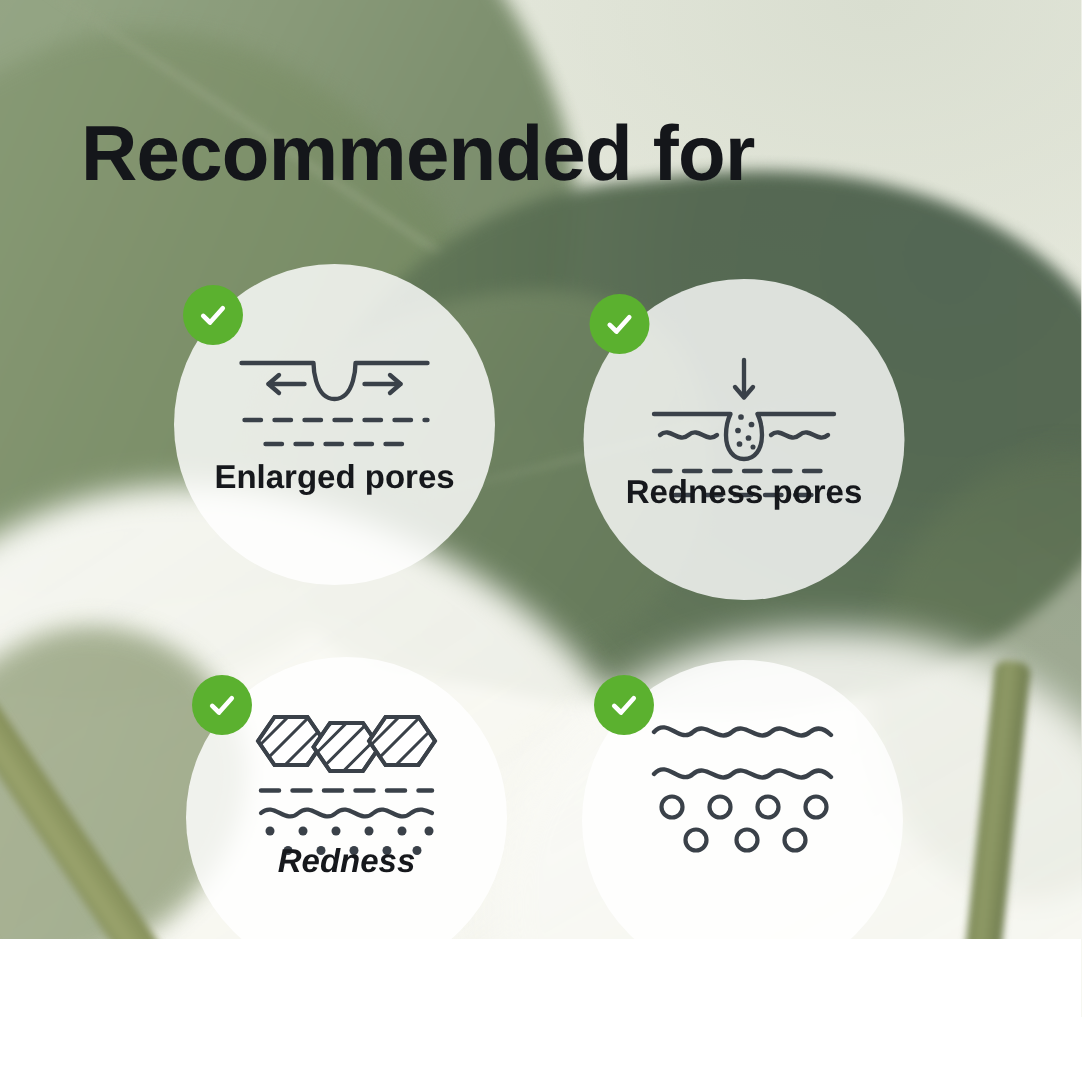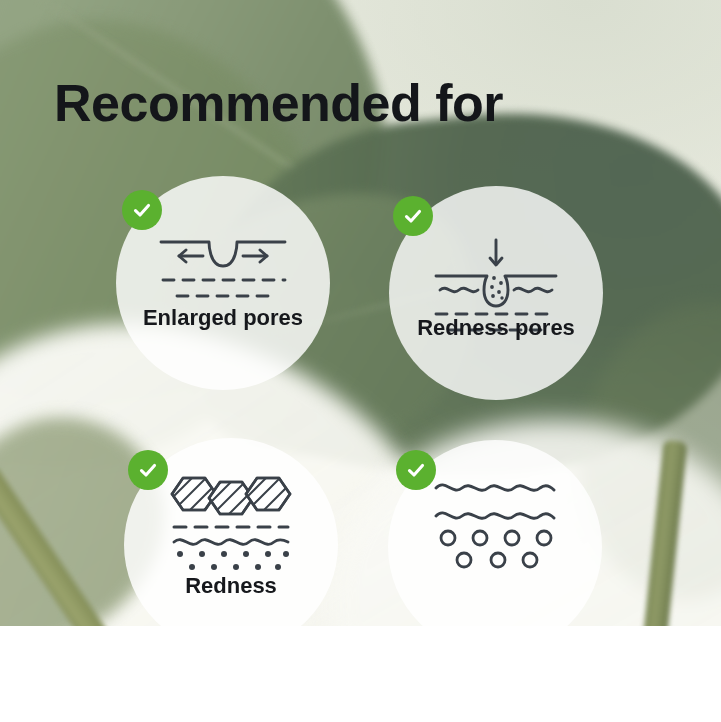--- a/index.html
+++ b/index.html
@@ -263,21 +263,21 @@
   
   #card-0 { left: 116px; top: 176px; }
   #card-1 { left: 389px; top: 186px; }
   #card-2 { left: 124px; top: 438px; }
   #card-3 { left: 388px; top: 440px; }
 
   #card-1 .card-disc { background: rgba(255,255,255,0.80); }
   #card-2 .card-disc { background: rgba(255,255,255,0.84); }
   #card-3 .card-disc { background: rgba(255,255,255,0.80); }
 
-  #card-2 .card-label, #card-3 .card-label { top: 134px; }
+  #card-2 .card-label, #card-3 .card-label { top: 122px; font-style: italic; }
   #card-2 .card-icon, #card-3 .card-icon { top: 34px; }
   #card-3 .card-check { left: 8px; top: 10px; }
   #card-2 .card-check { left: 4px; top: 12px; }
   #card-1 .card-check { left: 4px; top: 10px; }
 </style>
 </head>
 <body>
 
 <div id="poster">
 

